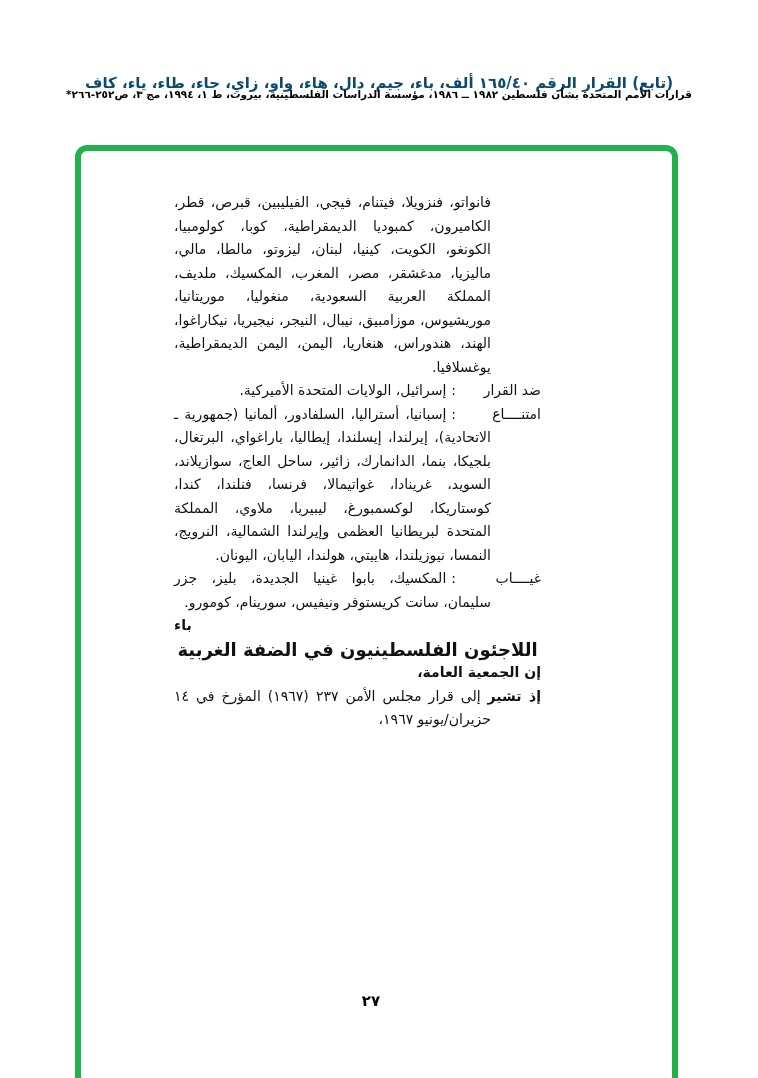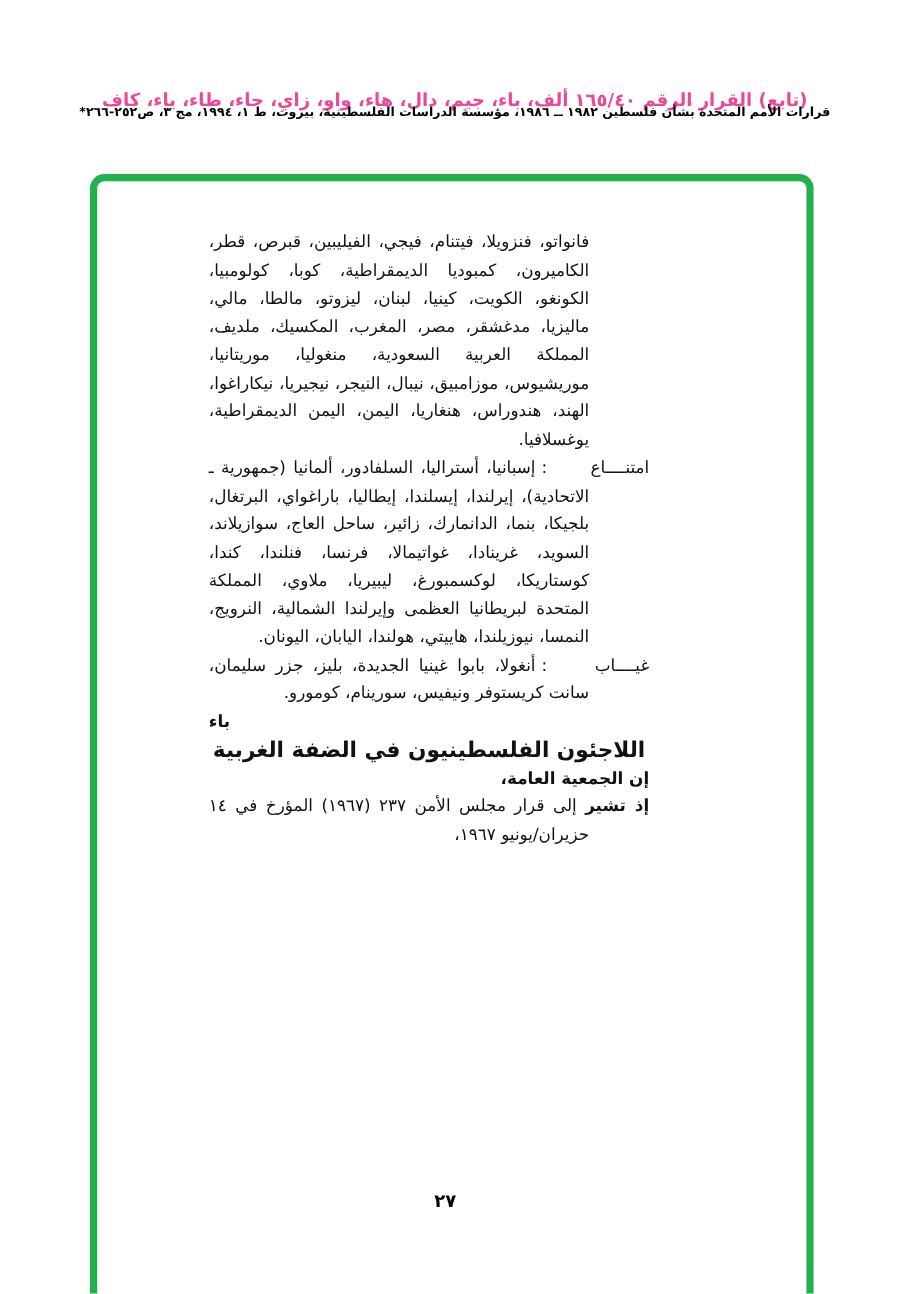--- a/index.html
+++ b/index.html
@@ -17,21 +17,21 @@
   }
   .header-title {
     position: absolute;
     top: 74px;
     left: 20px;
     right: 20px;
     text-align: center;
     direction: rtl;
     font-weight: bold;
     font-size: 15px;
-    color: #ec4899;
+    color: #0c4a6e;
     white-space: nowrap;
   }
   .header-citation {
     position: absolute;
     top: 88px;
     left: 10px;
     right: 10px;
     text-align: center;
     direction: rtl;
     font-weight: bold;
@@ -113,24 +113,25 @@
 
 <div class="header-title">(تابع) القرار الرقم ١٦٥/٤٠ ألف، باء، جيم، دال، هاء، واو، زاي، حاء، طاء، ياء، كاف</div>
 
 <div class="header-citation">قرارات الأمم المتحدة بشأن فلسطين ١٩٨٢ ــ ١٩٨٦، مؤسسة الدراسات الفلسطينية، بيروت، ط ١، ١٩٩٤، مج ٣، ص٢٥٢-٢٦٦*</div>
 
 <div class="highlight-box">
   <div class="box-content">
 
     <p class="p-favor">فانواتو، فنزويلا، فيتنام، فيجي، الفيليبين، قبرص، قطر، الكاميرون، كمبوديا الديمقراطية، كوبا، كولومبيا، الكونغو، الكويت، كينيا، لبنان، ليزوتو، مالطا، مالي، ماليزيا، مدغشقر، مصر، المغرب، المكسيك، ملديف، المملكة العربية السعودية، منغوليا، موريتانيا، موريشيوس، موزامبيق، نيبال، النيجر، نيجيريا، نيكاراغوا، الهند، هندوراس، هنغاريا، اليمن، اليمن الديمقراطية، يوغسلافيا.</p>
 
+    <p class="p-hanging"><span class="vote-label">ضد القرار</span><span class="colon">:</span><span>إسرائيل، الولايات المتحدة الأميركية.</span></p>
 
     <p class="p-hanging"><span class="vote-label">امتنــــاع</span><span class="colon">:</span><span>إسبانيا، أستراليا، السلفادور، ألمانيا (جمهورية ـ الاتحادية)، إيرلندا، إيسلندا، إيطاليا، باراغواي، البرتغال، بلجيكا، بنما، الدانمارك، زائير، ساحل العاج، سوازيلاند، السويد، غرينادا، غواتيمالا، فرنسا، فنلندا، كندا، كوستاريكا، لوكسمبورغ، ليبيريا، ملاوي، المملكة المتحدة لبريطانيا العظمى وإيرلندا الشمالية، النرويج، النمسا، نيوزيلندا، هاييتي، هولندا، اليابان، اليونان.</span></p>
 
-    <p class="p-hanging p-absent"><span class="vote-label">غيــــاب</span><span class="colon">:</span><span>أنغولا، بابوا غينيا الجديدة، بليز، جزر سليمان، سانت كريستوفر ونيفيس، سورينام، كومورو.</span></p>
+    <p class="p-hanging p-absent"><span class="vote-label">غيــــاب</span><span class="colon">:</span><span>المكسيك، بابوا غينيا الجديدة، بليز، جزر سليمان، سانت كريستوفر ونيفيس، سورينام، كومورو.</span></p>
 
     <p class="sec-letter">باء</p>
 
     <p class="sec-title">اللاجئون الفلسطينيون في الضفة الغربية</p>
 
     <p class="p-preamble">إن الجمعية العامة،</p>
 
     <p class="p-clause"><b>إذ تشير</b> <span>إلى قرار مجلس الأمن ٢٣٧ (١٩٦٧) المؤرخ في ١٤ حزيران/يونيو ١٩٦٧،</span></p>
 
 

